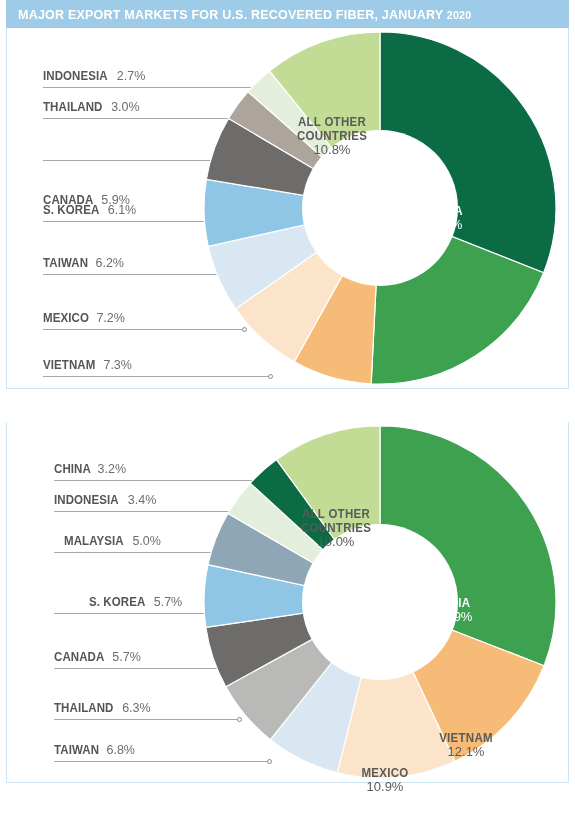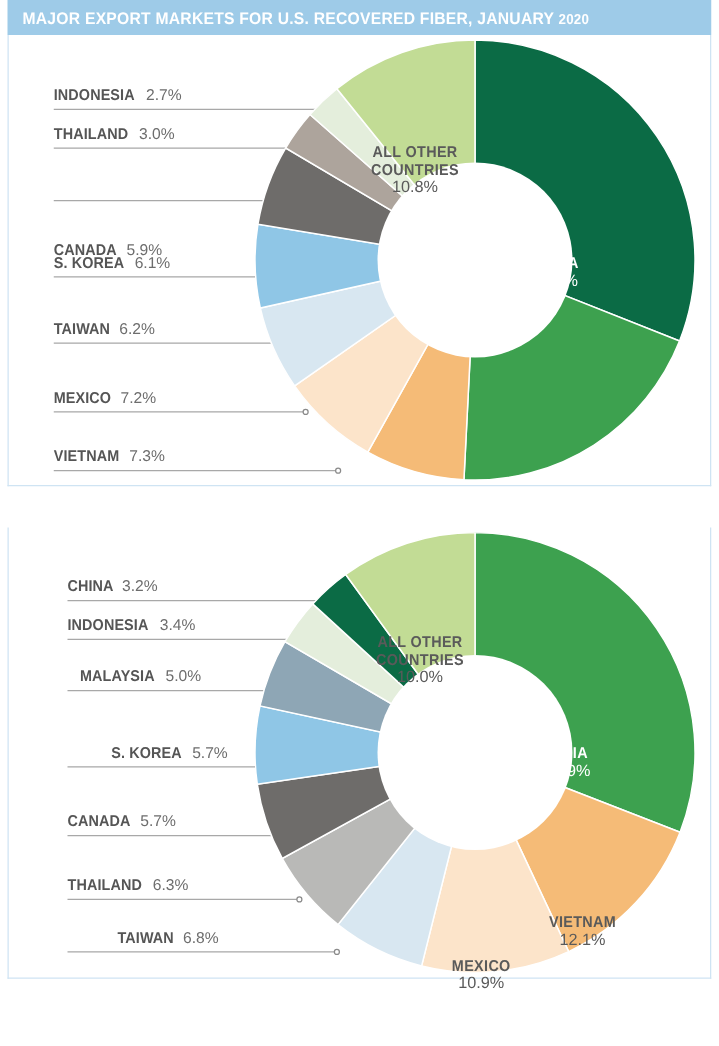--- a/index.html
+++ b/index.html
@@ -171,21 +171,21 @@
 
         <div class="lab" style="left:49px;top:173px;margin-left:33px;"><span class="nm">S. KOREA</span> <span class="pc">5.7%</span></div>
         <div class="leader" style="left:47px;top:191px;width:165px;"></div>
 
         <div class="lab" style="left:47px;top:228px;"><span class="nm">CANADA</span> <span class="pc">5.7%</span></div>
         <div class="leader" style="left:47px;top:246px;width:170px;"></div>
 
         <div class="lab" style="left:47px;top:279px;"><span class="nm">THAILAND</span> <span class="pc">6.3%</span></div>
         <div class="leader" style="left:47px;top:297px;width:185px;"></div>
 
-        <div class="lab" style="left:47px;top:321px;margin-left:40px;"><span class="nm">TAIWAN</span> <span class="pc">6.8%</span></div>
+        <div class="lab" style="left:47px;top:321px;"><span class="nm">TAIWAN</span> <span class="pc">6.8%</span></div>
         <div class="leader" style="left:47px;top:339px;width:215px;"></div>
       </div>
 
       <div class="donut-wrap" style="left:197px;top:4px;width:352px;height:352px;">
         <svg width="352" height="352" viewBox="0 0 352 352">
           <g id="slices-1">
               <path d="M 176 176 L 176 0 A 176 176 0 0 1 340.04451579264514 239.76046454 Z" fill="#3da14f" stroke="#ffffff" stroke-width="1.2"></path>
               <path d="M 176 176 L 340.04451579264514 239.76046454 A 176 176 0 0 1 250.9371553154528 335.24956123401944 Z" fill="#f5bb77" stroke="#ffffff" stroke-width="1.2"></path>
               <path d="M 176 176 L 250.9371553154528 335.24956123401944 A 176 176 0 0 1 133.30253538000844 346.74228098225865 Z" fill="#fce4ca" stroke="#ffffff" stroke-width="1.2"></path>
               <path d="M 176 176 L 133.30253538000844 346.74228098225865 A 176 176 0 0 1 66.38935063409235 313.7007826614796 Z" fill="#d8e7f1" stroke="#ffffff" stroke-width="1.2"></path>

